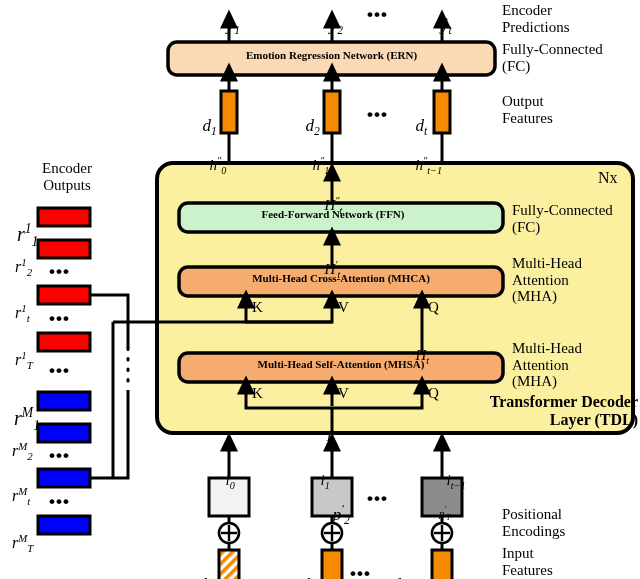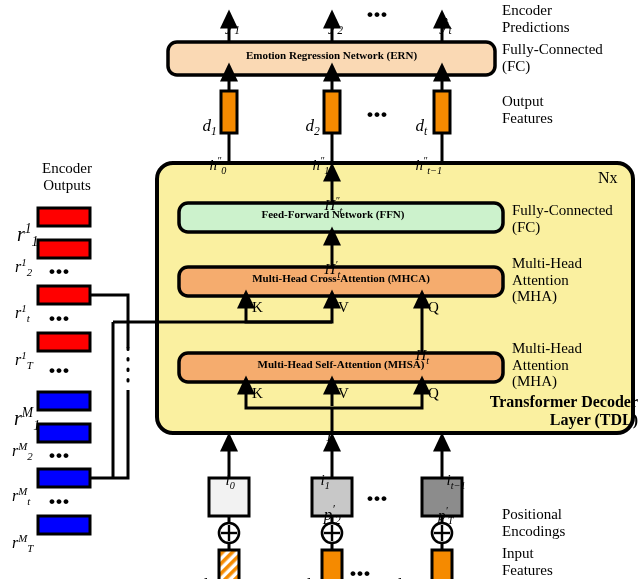--- a/index.html
+++ b/index.html
@@ -273,24 +273,24 @@
 <div class="lbl" style="left: 210px; top: 455px; font-size: 15px; white-space: pre; margin-left: 8px;">
   <span class="math">i<sub>0</sub></span>
 </div>
 <div class="lbl" style="left: 313px; top: 455px; font-size: 15px; white-space: pre; text-align: center;">
   <span class="math">i<sub>1</sub></span>
 </div>
 <div class="lbl" style="left: 439px; top: 455px; font-size: 15px; white-space: pre;">
   <span class="math">i<sub>t−1</sub></span>
 </div>
 
-<div class="lbl ctr" style="left: 312px; top: 486px; width: 32px; font-size: 17px; white-space: pre;">
+<div class="lbl ctr" style="left: 321px; top: 486px; width: 32px; font-size: 17px; white-space: pre;">
   <span class="math">p<sup>′</sup><sub>2</sub></span>
 </div>
-<div class="lbl ctr" style="left: 422px; top: 486px; width: 40px; font-size: 15px; white-space: pre;">
+<div class="lbl ctr" style="left: 422px; top: 486px; width: 40px; font-size: 11px; white-space: pre;">
   <span class="math">p<sup>′</sup><sub>T</sub></span>
 </div>
 <div class="dots" style="left:367px;top:489px;">•••</div>
 
 <div class="lbl" style="left: 502px; top: 474px; white-space: pre; margin-top: 32px;">Positional
 Encodings</div>
 
 <div class="lbl" style="left: 190px; top: 560px; font-size: 17px; white-space: pre;">
   <span class="math">d</span>
 </div>

